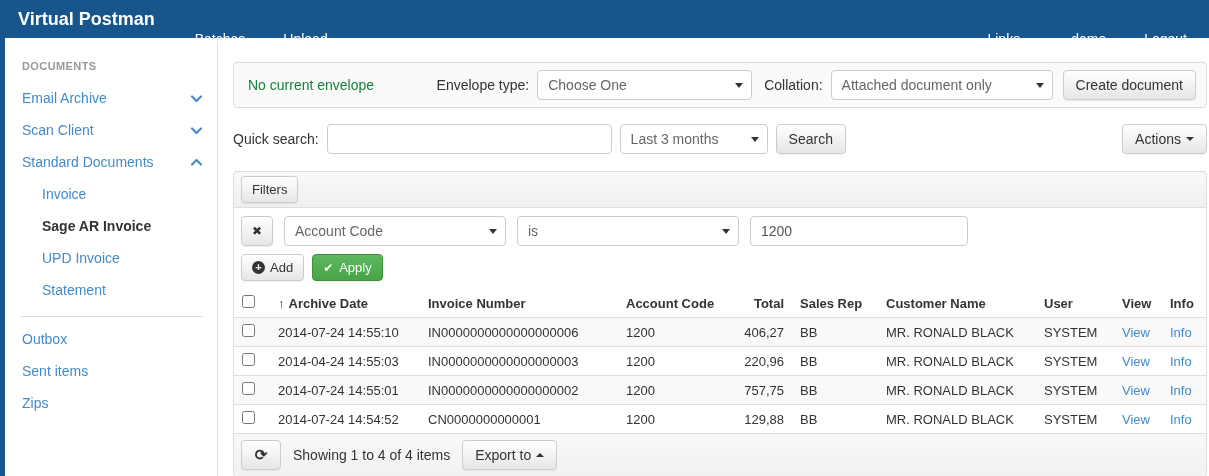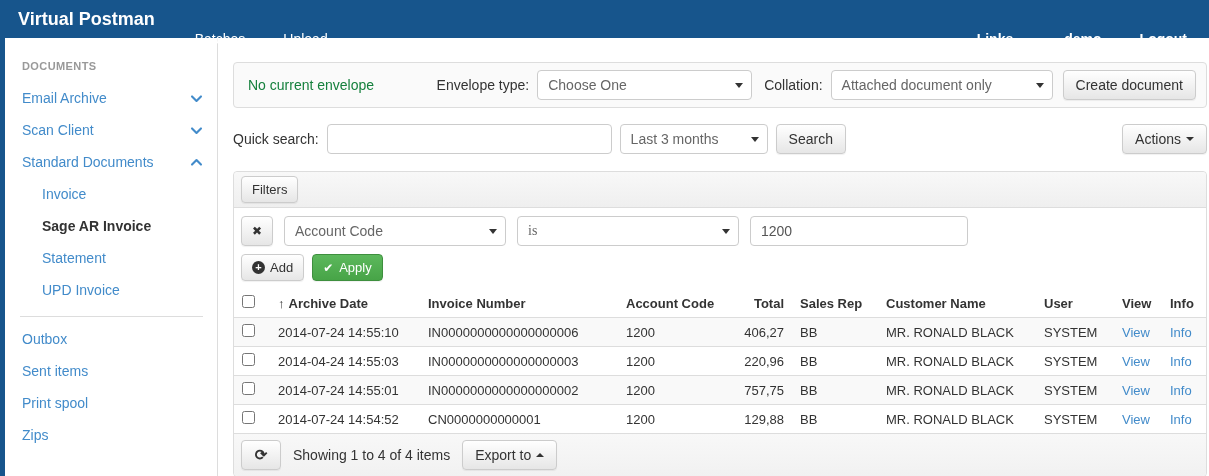--- a/index.html
+++ b/index.html
@@ -7,21 +7,21 @@
     font-family:"Liberation Sans", sans-serif; font-size:14px; color:#333; }
 
   .edge-strip { position:absolute; left:0; top:0; bottom:0; width:5px; background:#17558C; z-index:5; }
 
   
   .navbar { height:38px; background:#17558C; display:flex; align-items:center;
     padding:0 22px 0 18px; position:relative; z-index:6; }
   .brand { color:#fff; font-size:18px; font-weight:bold; margin-right:40px; cursor:pointer; }
   .nav-link { color:#fff; font-size:14px; margin-right:38px; cursor:pointer; text-decoration:none;margin-top:40px; }
   .navbar-right { margin-left:auto; display:flex; align-items:center; }
-  .navbar-right .nav-link { margin-right:0; margin-left:38px;font-weight:bold; }
+  .navbar-right .nav-link { margin-right:0; margin-left:38px; }
 
   .caret-down { display:inline-block; width:0; height:0; border-left:4px solid transparent;
     border-right:4px solid transparent; border-top:4px dashed currentColor; margin-left:5px; vertical-align:middle; }
   .caret-up { display:inline-block; width:0; height:0; border-left:4px solid transparent;
     border-right:4px solid transparent; border-bottom:4px dashed currentColor; margin-left:5px; vertical-align:middle; }
 
   
   .layout { display:flex; height:438px; margin-left:5px; }
   .sidebar { width:213px; flex:none; border-right:1px solid #ddd; padding:14px 0 0 15px; background:#fff; }
   .side-heading { color:#999; font-size:11px; font-weight:bold; letter-spacing:.4px; margin:8px 0 10px 2px; }
@@ -41,21 +41,21 @@
   .env-label { font-size:14px; color:#333; margin:0 8px 0 0; }
   .ml-auto { margin-left:auto; }
 
   
   .fselect { position:relative; border:1px solid #ccc; border-radius:4px; background:#fff;
     height:30px; display:flex; align-items:center; padding:0 24px 0 10px; font-size:14px;
     color:#666; cursor:pointer; }
   .fselect .sel-caret { position:absolute; right:8px; top:12px; width:0; height:0;
     border-left:4px solid transparent; border-right:4px solid transparent; border-top:5px solid #333; }
   .w-envtype { width:215px; } .w-collation { width:222px; margin-right:10px; }
-  .w-period { width:148px; } .w-field { width:222px; } .w-operator { width:222px;font-family:Liberation Serif, serif; }
+  .w-period { width:148px; } .w-field { width:222px; } .w-operator { width:222px; }
 
   
   .btn { display:inline-flex; align-items:center; justify-content:center; height:30px; padding:0 12px;
     font-size:14px; color:#333; background:linear-gradient(#ffffff,#e6e6e6); border:1px solid #ccc;
     border-radius:4px; cursor:pointer; box-shadow:0 1px 1px rgba(0,0,0,.06); white-space:nowrap;
     font-family:"Liberation Sans", sans-serif; }
   .btn-sm { height:27px; font-size:13px; padding:0 10px; }
   .btn-green { background:linear-gradient(#5cb85c,#47a447); border-color:#3e8f3e; color:#fff; }
 
   
@@ -132,28 +132,27 @@
     </div>
     <div class="side-item">
       <span>Standard Documents</span>
       <svg class="chev" viewBox="0 0 16 16">
           <path d="M2.5 10.5 L8 5 L13.5 10.5" fill="none" stroke="#428bca" stroke-width="2.6" stroke-linecap="round" stroke-linejoin="round"></path>
         </svg>
     </div>
 
     <div class="side-item side-sub">Invoice</div>
     <div class="side-item side-sub active">Sage AR Invoice</div>
+    <div class="side-item side-sub">UPD Invoice</div>
     <div class="side-item side-sub">Statement</div>
-    <div class="side-item side-sub">UPD Invoice</div>
 
     <div class="divider"></div>
 
     <div class="side-item">Outbox</div>
     <div class="side-item">Sent items</div>
-    <div class="side-item">Print spool</div>
     <div class="side-item">Zips</div>
   </aside>
 
   <main class="content">
 
     <div class="env-panel">
       <span class="env-status">No current envelope</span>
       <span class="env-label ml-auto">Envelope type:</span>
       <div class="fselect w-envtype">
         <span>Choose One</span>

